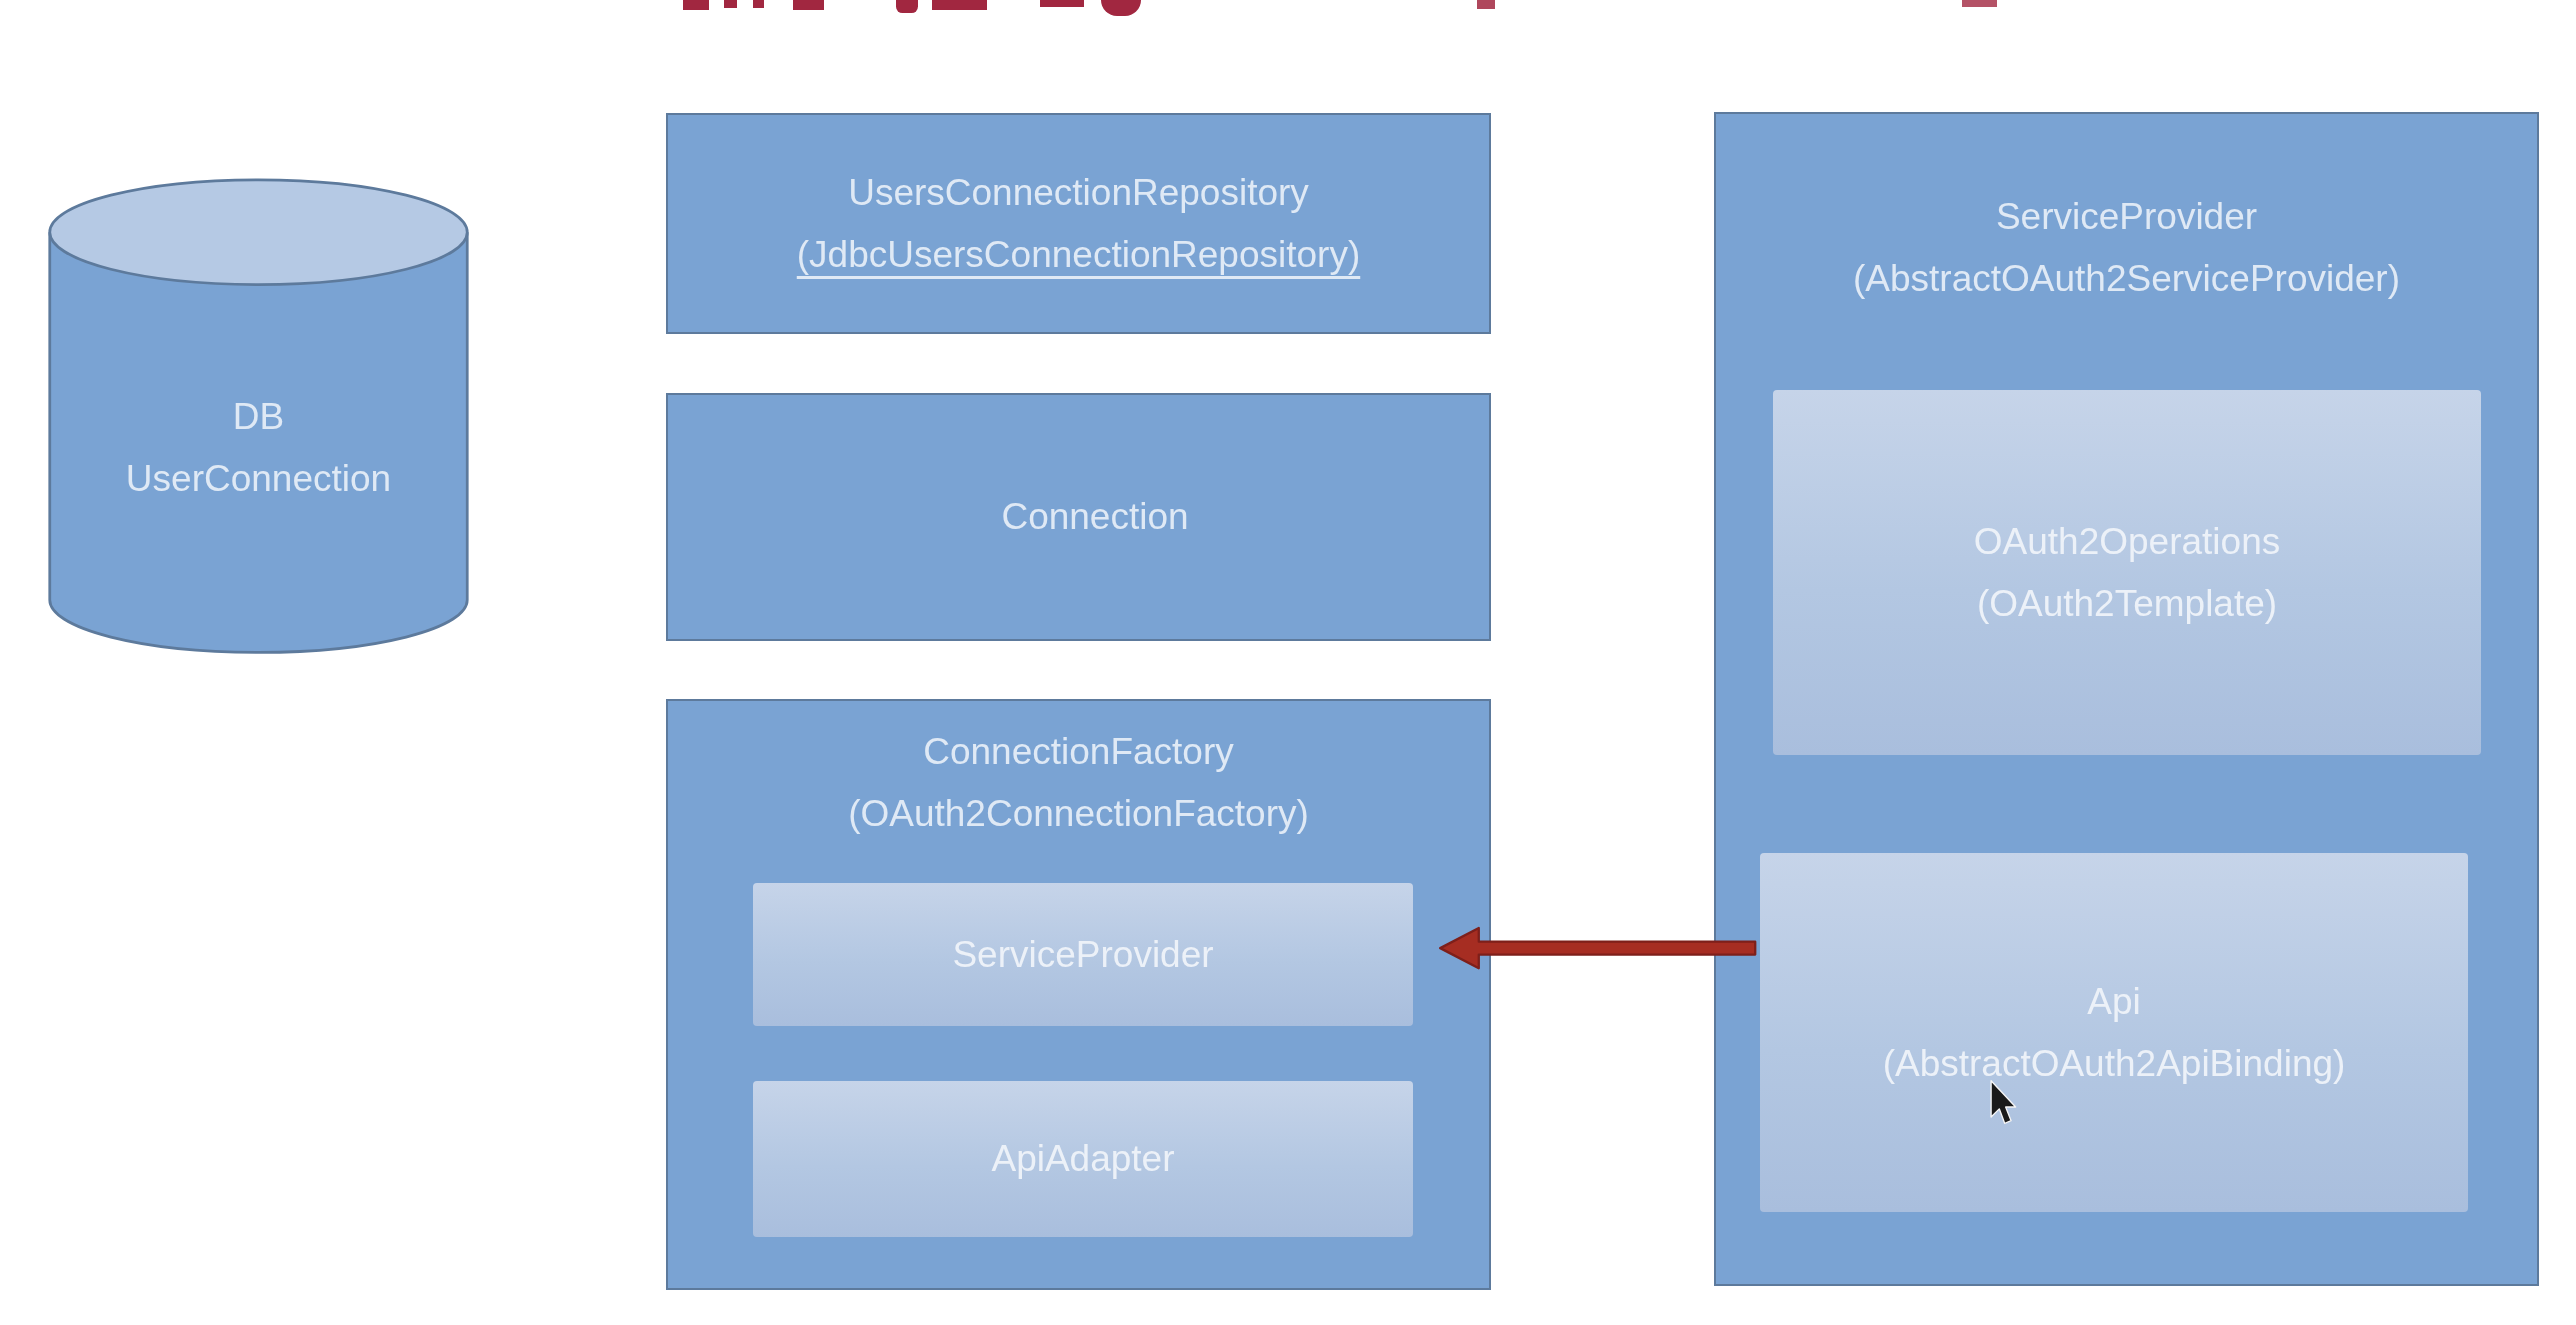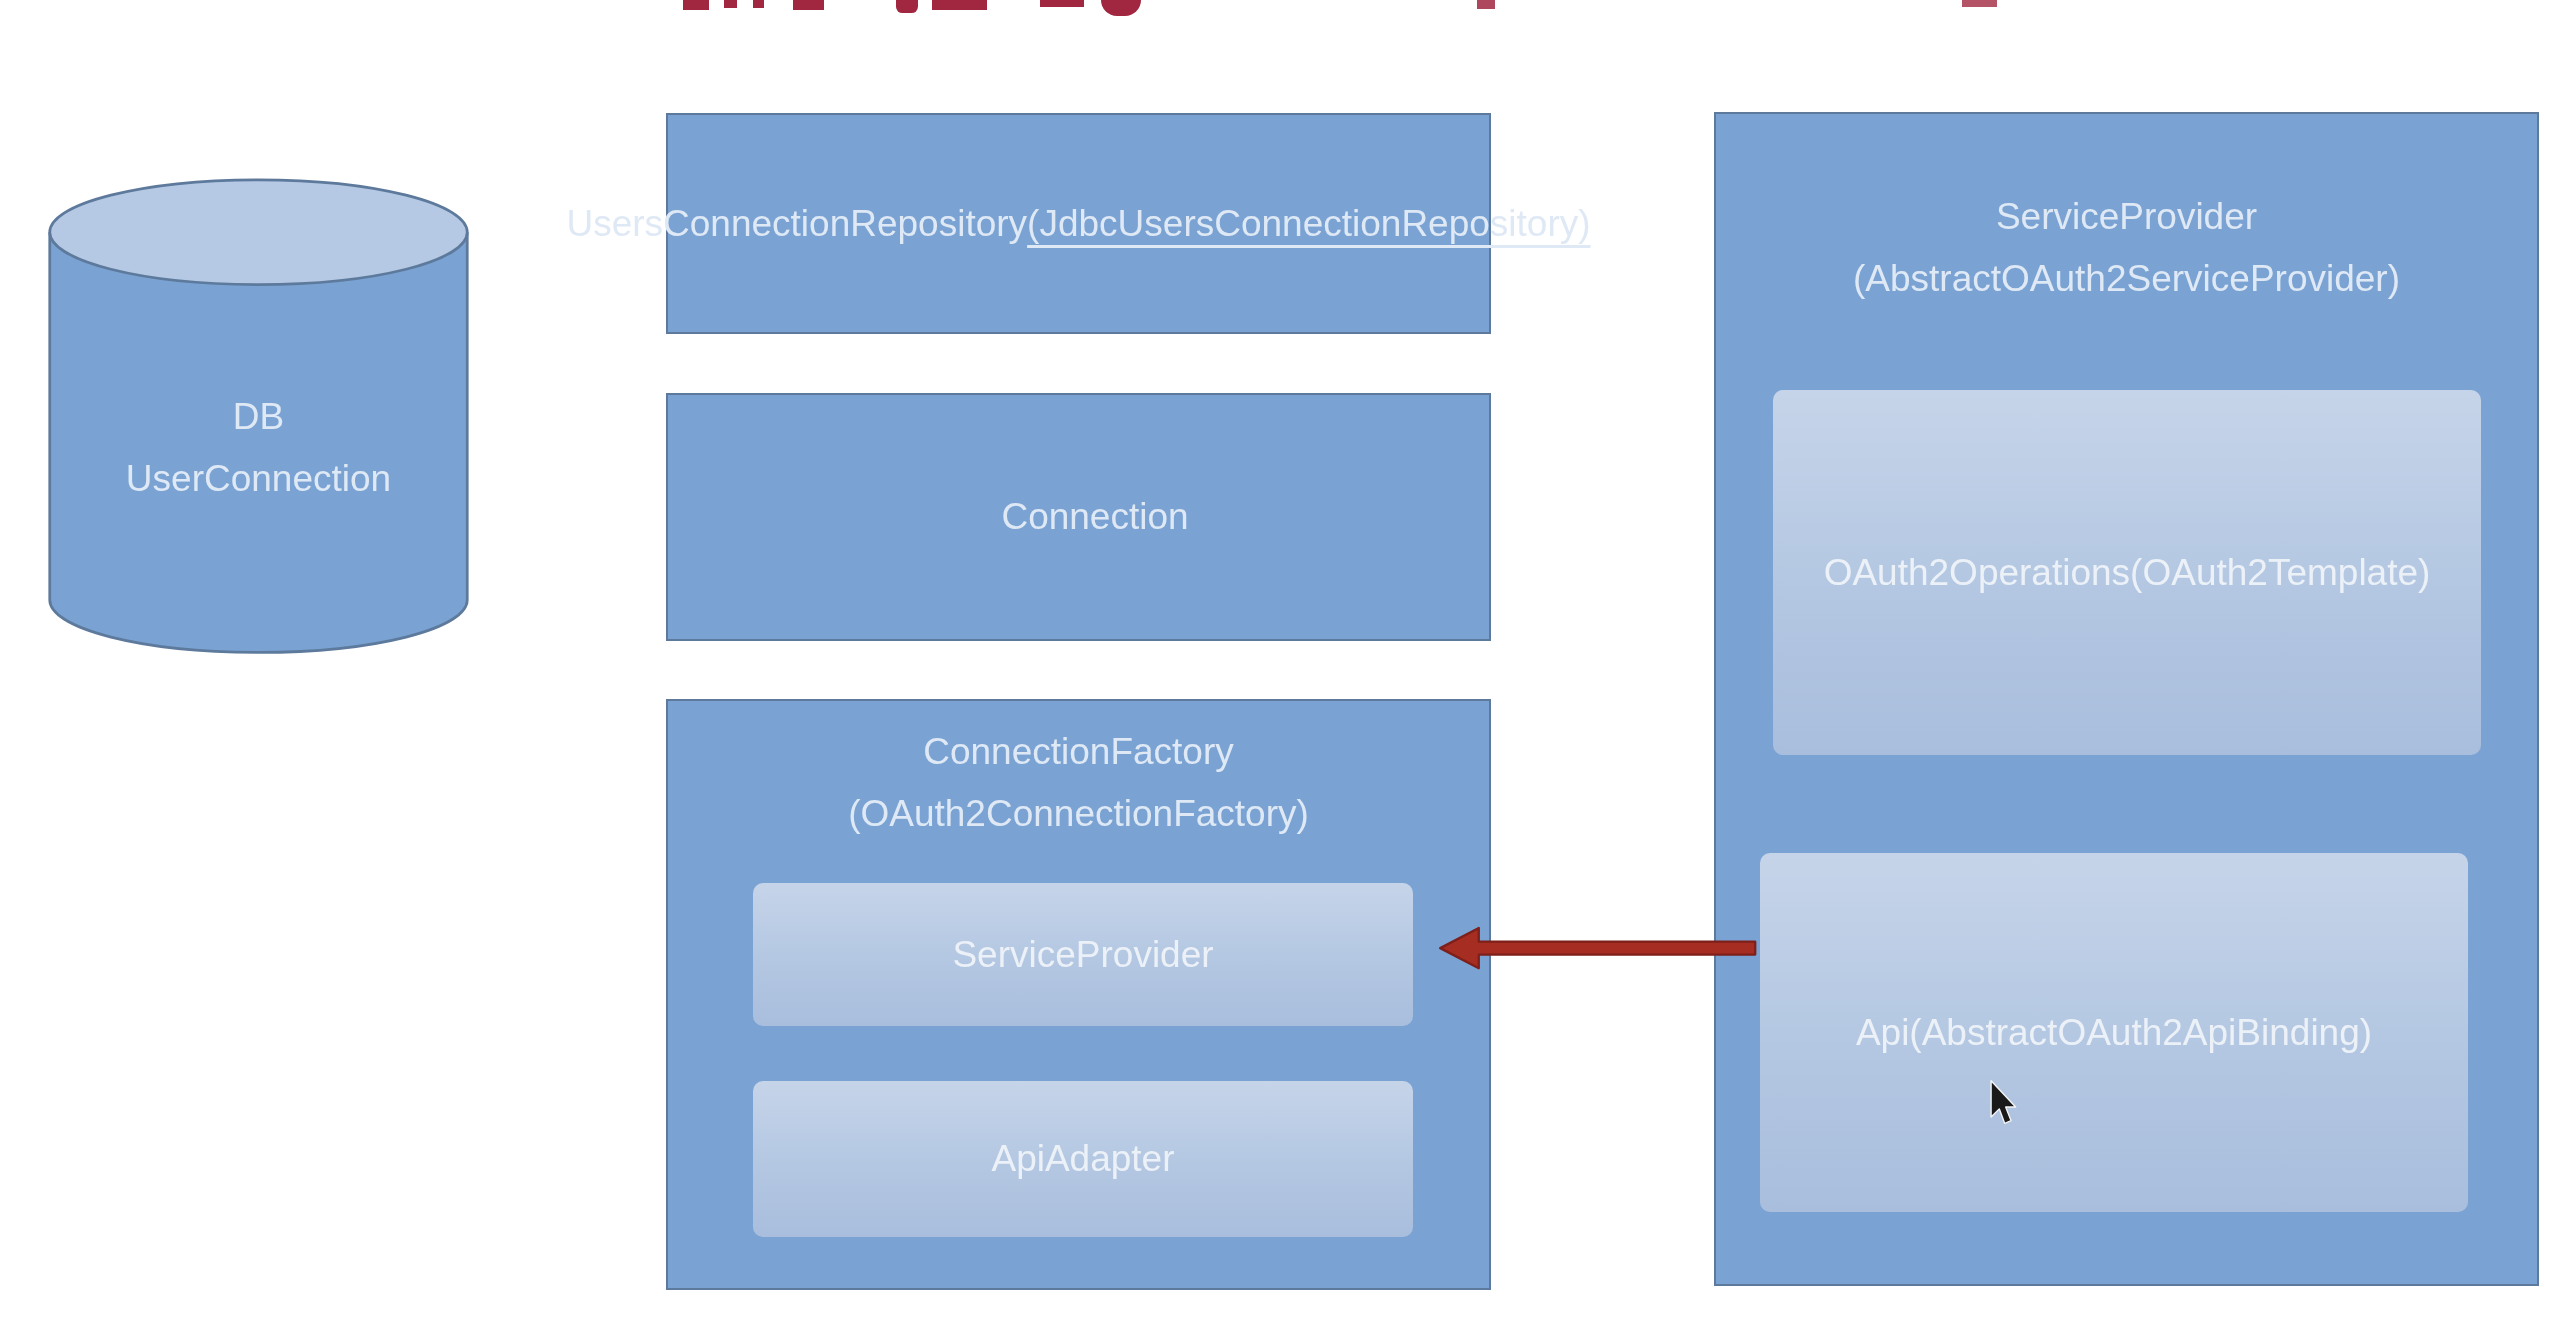--- a/index.html
+++ b/index.html
@@ -21,39 +21,39 @@
   .frag.f9  { left:1477px; width:18.4px; height:9.2px; opacity:.85; }
   .frag.f10 { left:1962px; width:35px; height:7.4px;  opacity:.8; }
 
   
   .box {
     position:absolute; box-sizing:border-box;
     background:#7aa3d3; border:2.8px solid #5d7a9c;
     color:#dfe9f5; font-size:37px; line-height:62px; text-align:center;
   }
   .box .bline { white-space:nowrap; }
-  .centered { display:flex; flex-direction:row; justify-content:center; align-items:center; }
+  .centered { display:flex; flex-direction:column; justify-content:center; align-items:center; }
 
   .box.repo       { left:666px;  top:113px; width:825px; height:221px; }
   .box.connection { left:666px;  top:393px; width:825px; height:248px;padding-left:33px; }
   .box.factory    { left:666px;  top:699px; width:825px; height:591px;  padding-top:20px; }
   .box.provider   { left:1714px; top:112px; width:825px; height:1174px; padding-top:72px; }
 
   .underlined {
     text-decoration:underline;
     text-decoration-thickness:2.8px;
     text-underline-offset:9.2px;
   }
 
   
   .inner {
     position:absolute; box-sizing:border-box;
     background:linear-gradient(180deg,#c6d4e9 0%, #b3c7e2 55%, #a9bedd 100%);
     color:#ecf1f8; font-size:37px; line-height:62px; text-align:center;
-    border-radius:10px;
+    border-radius:4px;
   }
   .factory .inner.sp      { left:85px; top:182px; width:660px; height:143px; }
   .factory .inner.adapter { left:85px; top:380px; width:660px; height:156px; }
   .provider .inner.ops    { left:57px; top:276px; width:708px; height:365px; }
   .provider .inner.api    { left:44px; top:739px; width:708px; height:359px; }
 
   
   .db-wrap { position:absolute; left:47px; top:177px; width:423px; height:480px; }
   .db-label {
     position:absolute; left:47px; top:386px; width:423px;

